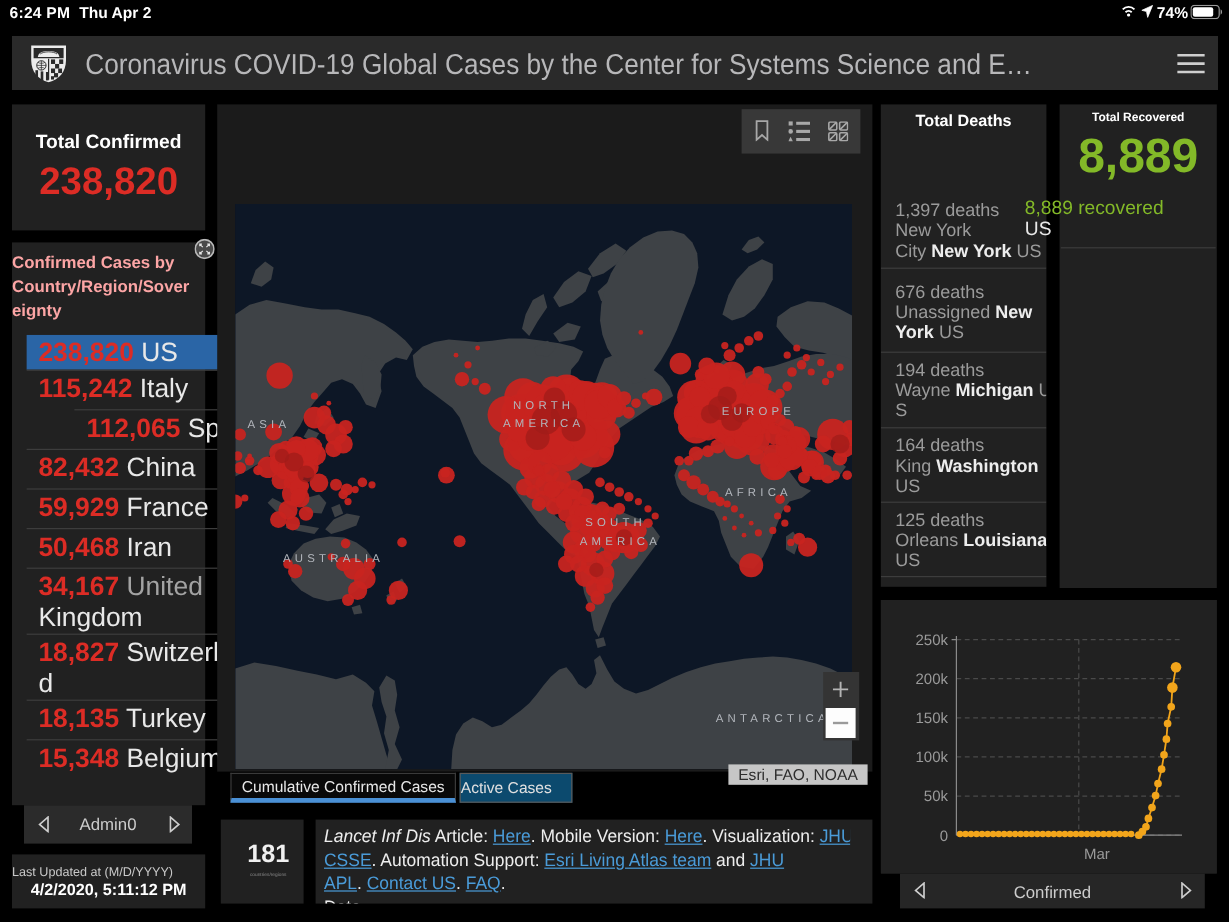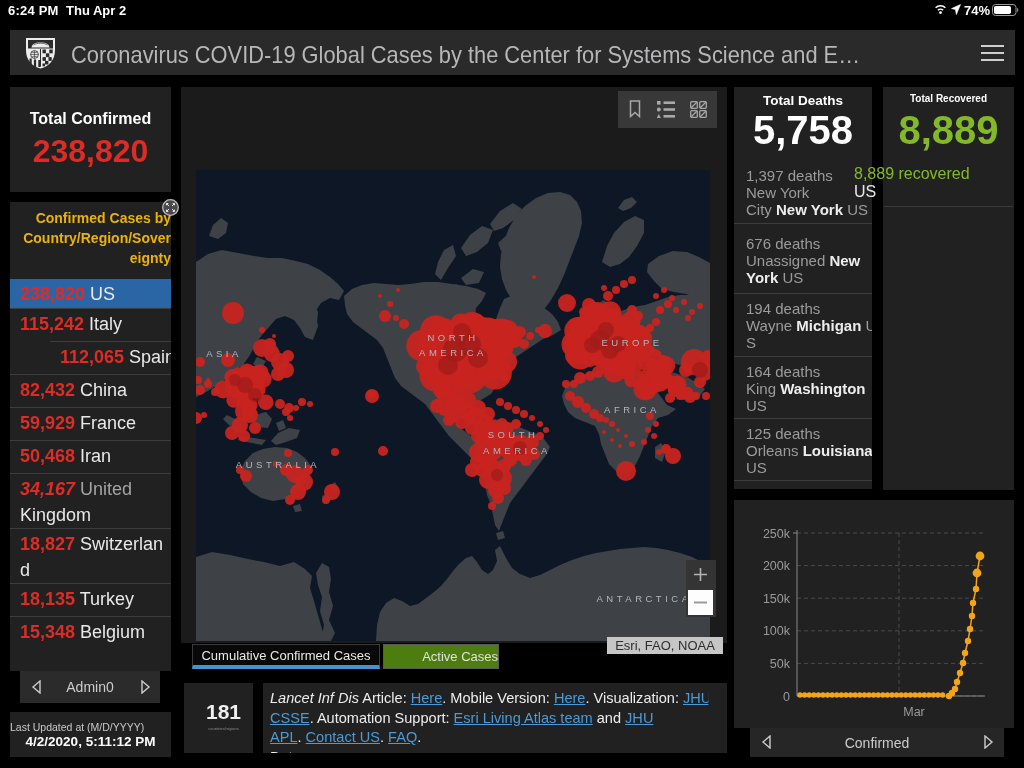--- a/index.html
+++ b/index.html
@@ -58,30 +58,30 @@
 <div class="abs" style="left:71px;top:41px;color:#b7b7b9;font-size:24px;transform:scaleX(0.91);transform-origin:0 0;white-space:nowrap;">Coronavirus COVID-19 Global Cases by the Center for Systems Science and E…</div>
 <svg class="abs" style="left:981px;top:44px;" width="23" height="18" viewBox="0 0 23 18">
   <path d="M0 2 H23 M0 9 H23 M0 16 H23" stroke="#cfcfcf" stroke-width="2.2"></path>
 </svg>
 
 <div class="panel" style="left:10px;top:87px;width:161px;height:105px;"></div>
 <div class="abs" style="left:10px;top:110px;width:161px;text-align:center;color:#fff;font-size:16px;font-weight:bold;">Total Confirmed</div>
 <div class="abs" style="left:10px;top:133px;width:161px;text-align:center;color:#dc2c25;font-size:32px;font-weight:bold;">238,820</div>
 
 <div class="panel" style="left:10px;top:202px;width:161px;height:469px;"></div>
-<div class="abs" style="left:10px;top:208px;width:161px;text-align:right;color:#eab308;font-size:14px;font-weight:bold;line-height:20px;white-space:nowrap;">Confirmed Cases by<br>Country/Region/Sover<br>eignty</div>
-
-<div class="abs" id="clist" style="left:10px;top:279px;width:161px;height:392px;overflow:hidden;font-size:18px;">
+<div class="abs" style="left:10px;top:208px;width:161px;text-align:left;color:#fca5a5;font-size:14px;font-weight:bold;line-height:20px;white-space:nowrap;">Confirmed Cases by<br>Country/Region/Sover<br>eignty</div>
+
+<div class="abs" id="clist" style="left:22px;top:279px;width:161px;height:392px;overflow:hidden;font-size:22px;">
       <div style="background:#2a65a6;height:29px;padding:2px 0 0 10px;line-height:26px;overflow:hidden;white-space:nowrap;"><span style="color:#dc2c25;font-weight:bold;">238,820</span> <span style="color:#e8e8e8;">US</span></div>
 <div style="border-top:1px solid #3d3d3d;height:33px;padding:2px 0 0 10px;line-height:26px;overflow:hidden;white-space:nowrap;"><span style="color:#dc2c25;font-weight:bold;">115,242</span> <span style="color:#e8e8e8;">Italy</span></div>
 <div style="border-top:1px solid #3d3d3d;height:33px;padding:2px 0 0 10px;line-height:26px;overflow:hidden;white-space:nowrap;margin-left:40px;"><span style="color:#dc2c25;font-weight:bold;">112,065</span> <span style="color:#e8e8e8;">Spain</span></div>
 <div style="border-top:1px solid #3d3d3d;height:33px;padding:2px 0 0 10px;line-height:26px;overflow:hidden;white-space:nowrap;"><span style="color:#dc2c25;font-weight:bold;">82,432</span> <span style="color:#e8e8e8;">China</span></div>
 <div style="border-top:1px solid #3d3d3d;height:33px;padding:2px 0 0 10px;line-height:26px;overflow:hidden;white-space:nowrap;"><span style="color:#dc2c25;font-weight:bold;">59,929</span> <span style="color:#e8e8e8;">France</span></div>
 <div style="border-top:1px solid #3d3d3d;height:33px;padding:2px 0 0 10px;line-height:26px;overflow:hidden;white-space:nowrap;"><span style="color:#dc2c25;font-weight:bold;">50,468</span> <span style="color:#e8e8e8;">Iran</span></div>
-<div style="border-top:1px solid #3d3d3d;height:55px;padding:2px 0 0 10px;line-height:26px;overflow:hidden;white-space:nowrap;"><span style="color:#dc2c25;font-weight:bold;font-style:italic;">34,167</span> <span style="color:#a3a3a3;">United</span><br><span style="color:#e8e8e8;">Kingdom</span></div>
+<div style="border-top:1px solid #3d3d3d;height:55px;padding:2px 0 0 10px;line-height:26px;overflow:hidden;white-space:nowrap;"><span style="color:#dc2c25;font-weight:bold;">34,167</span> <span style="color:#a3a3a3;">United</span><br><span style="color:#e8e8e8;">Kingdom</span></div>
 <div style="border-top:1px solid #3d3d3d;height:55px;padding:2px 0 0 10px;line-height:26px;overflow:hidden;white-space:nowrap;"><span style="color:#dc2c25;font-weight:bold;">18,827</span> <span style="color:#e8e8e8;">Switzerlan</span><br><span style="color:#e8e8e8;">d</span></div>
 <div style="border-top:1px solid #3d3d3d;height:33px;padding:2px 0 0 10px;line-height:26px;overflow:hidden;white-space:nowrap;"><span style="color:#dc2c25;font-weight:bold;">18,135</span> <span style="color:#e8e8e8;">Turkey</span></div>
 <div style="border-top:1px solid #3d3d3d;height:33px;padding:2px 0 0 10px;line-height:26px;overflow:hidden;white-space:nowrap;"><span style="color:#dc2c25;font-weight:bold;">15,348</span> <span style="color:#e8e8e8;">Belgium</span></div>
     </div>
 
 <svg class="abs" style="left:162px;top:199px;" width="17" height="17" viewBox="0 0 17 17">
   <circle cx="8.5" cy="8.5" r="7.8" fill="#4a4a4a" stroke="#b9b9b9" stroke-width="1.3"></circle>
   <g stroke="#e6e6e6" stroke-width="1" fill="none">
     <path d="M7 7 L4.6 4.6 M4.5 6.3 V4.5 H6.3"></path>
     <path d="M10 7 L12.4 4.6 M10.7 4.5 H12.5 V6.3"></path>
@@ -581,31 +581,30 @@
       <path d="M6.5 0 V13 M0 6.5 H13" stroke="#b4b4b4" stroke-width="1.6"></path>
     </svg>
 <div class="abs" style="left:688px;top:590px;width:25px;height:25px;background:#fdfdfd;"></div>
 <svg class="abs" style="left:694px;top:601px;" width="13" height="3" viewBox="0 0 13 3">
       <path d="M0 1.5 H13" stroke="#9a9a9a" stroke-width="2"></path>
     </svg>
 
 <div class="abs" style="left:607px;top:637px;width:116px;height:17px;background:#c6c6c6;color:#2e2e2e;font-size:13px;text-align:center;line-height:17px;">Esri, FAO, NOAA</div>
 
 <div class="abs" style="left:192px;top:644px;width:188px;height:25px;background:#090909;border:1px solid #3a3a3a;border-bottom:4px solid #4a90d5;color:#e8e8e8;font-size:13px;text-align:center;line-height:21px;">Cumulative Confirmed Cases</div>
-<div class="abs" style="left:383px;top:644px;width:116px;height:25px;background:#4d7c0f;border:1px solid #5a5a5a;color:#e0e0e0;font-size:13px;text-align:right;line-height:23px;">Active Cases</div>
+<div class="abs" style="left:383px;top:644px;width:94px;height:25px;background:#0c4a6e;border:1px solid #5a5a5a;color:#e0e0e0;font-size:13px;text-align:left;line-height:23px;">Active Cases</div>
 
 <div class="panel" style="left:184px;top:683px;width:69px;height:70px;"></div>
 <div class="abs" style="left:189px;top:700px;width:69px;text-align:center;color:#f0f0f0;font-size:21px;font-weight:bold;">181</div>
 <div class="abs" style="left:189px;top:726px;width:69px;text-align:center;color:#8a8a8a;font-size:4px;">countries/regions</div>
 <div class="panel" style="left:263px;top:683px;width:464px;height:70px;overflow:hidden;"></div>
 <div class="abs" style="left:270px;top:688px;width:452px;height:65px;overflow:hidden;color:#ededed;font-size:15px;line-height:19.5px;white-space:nowrap;transform:scaleX(0.97);transform-origin:0 0;"><span style="font-style:italic;">Lancet Inf Dis</span> Article: <a class="lnk">Here</a>. Mobile Version: <a class="lnk">Here</a>. Visualization: <a class="lnk">JHU</a><br><a class="lnk">CSSE</a>. Automation Support: <a class="lnk">Esri Living Atlas team</a> and <a class="lnk">JHU</a><br><a class="lnk">APL</a>. <a class="lnk">Contact US</a>. <a class="lnk">FAQ</a>.<br>Data</div>
 
 <div class="panel" style="left:734px;top:87px;width:138px;height:402px;"></div>
 <div class="abs" style="left:734px;top:93px;width:138px;text-align:center;color:#fff;font-size:13.5px;font-weight:bold;">Total Deaths</div>
-<div class="abs" style="left:734px;top:108px;width:138px;text-align:center;color:#fff;font-size:40px;font-weight:bold;">5,758</div>
 <div class="abs" id="dlist" style="left:734px;top:156px;width:138px;height:333px;overflow:hidden;">
       <div style="height:68px;border-bottom:1px solid #3d3d3d;padding:11px 0 0 12px;color:#9b9b9b;font-size:15px;line-height:17px;overflow:hidden;white-space:nowrap;">1,397 deaths<br>New York<br>City <b style="color:#ededed;">New York</b> US</div>
 <div style="height:70px;border-bottom:1px solid #3d3d3d;padding:11px 0 0 12px;color:#9b9b9b;font-size:15px;line-height:17px;overflow:hidden;white-space:nowrap;">676 deaths<br>Unassigned <b style="color:#ededed;">New</b><br><b style="color:#ededed;">York</b> US</div>
 <div style="height:63px;border-bottom:1px solid #3d3d3d;padding:6px 0 0 12px;color:#9b9b9b;font-size:15px;line-height:17px;overflow:hidden;white-space:nowrap;">194 deaths<br>Wayne <b style="color:#ededed;">Michigan</b> U<br>S</div>
 <div style="height:62px;border-bottom:1px solid #3d3d3d;padding:6px 0 0 12px;color:#9b9b9b;font-size:15px;line-height:17px;overflow:hidden;white-space:nowrap;">164 deaths<br>King <b style="color:#ededed;">Washington</b><br>US</div>
 <div style="height:62px;border-bottom:1px solid #3d3d3d;padding:6px 0 0 12px;color:#9b9b9b;font-size:15px;line-height:17px;overflow:hidden;white-space:nowrap;">125 deaths<br>Orleans <b style="color:#ededed;">Louisiana</b><br>US</div>
     </div>
 
 <div class="panel" style="left:883px;top:87px;width:131px;height:403px;"></div>
 <div class="abs" style="left:883px;top:93px;width:131px;text-align:center;color:#fff;font-size:10px;font-weight:bold;">Total Recovered</div>

